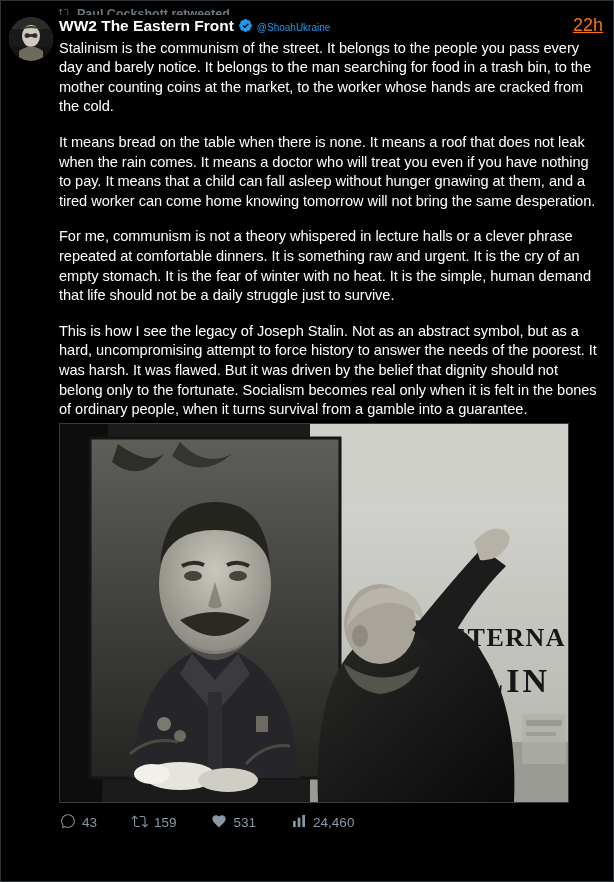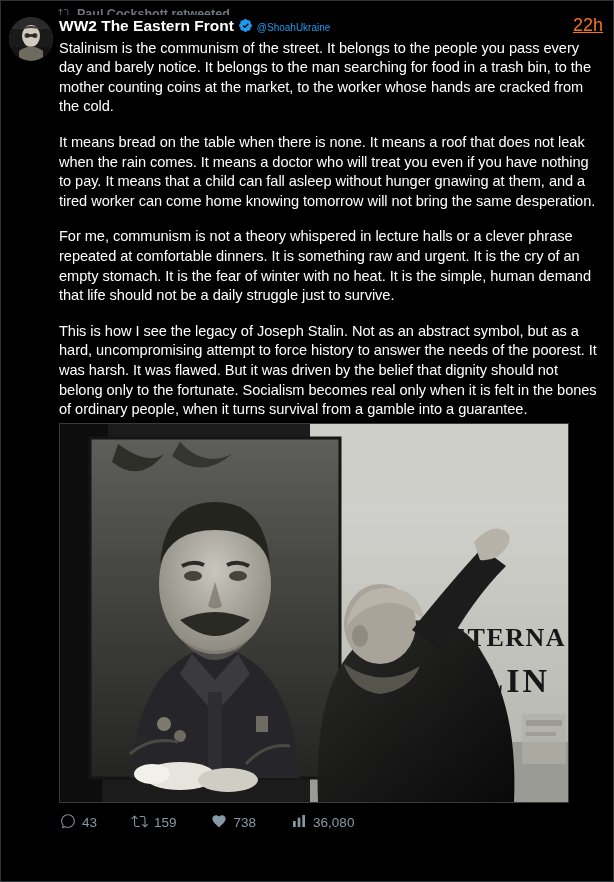--- a/index.html
+++ b/index.html
@@ -310,29 +310,29 @@
               </svg>
           </span>
           <span class="count">159</span>
         </div>
         <div class="action action-like">
           <span class="glyph">
             <svg width="16" height="16" viewBox="0 0 24 24" aria-hidden="true">
                 <path fill="#8899a6" d="M12 21.638l-1.45-1.32C5.4 15.64 2 12.55 2 8.75 2 5.66 4.42 3.25 7.5 3.25c1.74 0 3.41.81 4.5 2.09 1.09-1.28 2.76-2.09 4.5-2.09 3.08 0 5.5 2.41 5.5 5.5 0 3.8-3.4 6.89-8.55 11.57L12 21.638z"></path>
               </svg>
           </span>
-          <span class="count">738</span>
+          <span class="count">531</span>
         </div>
         <div class="action action-views">
           <span class="glyph">
             <svg width="16" height="16" viewBox="0 0 24 24" aria-hidden="true">
                 <rect x="3" y="12" width="4" height="9" fill="#8899a6"></rect>
                 <rect x="10" y="7" width="4" height="14" fill="#8899a6"></rect>
                 <rect x="17" y="3" width="4" height="18" fill="#8899a6"></rect>
               </svg>
           </span>
-          <span class="count">36,080</span>
+          <span class="count">24,460</span>
         </div>
       </div>
 
     </div>
   </div>
 </div>
 
 </body></html>

